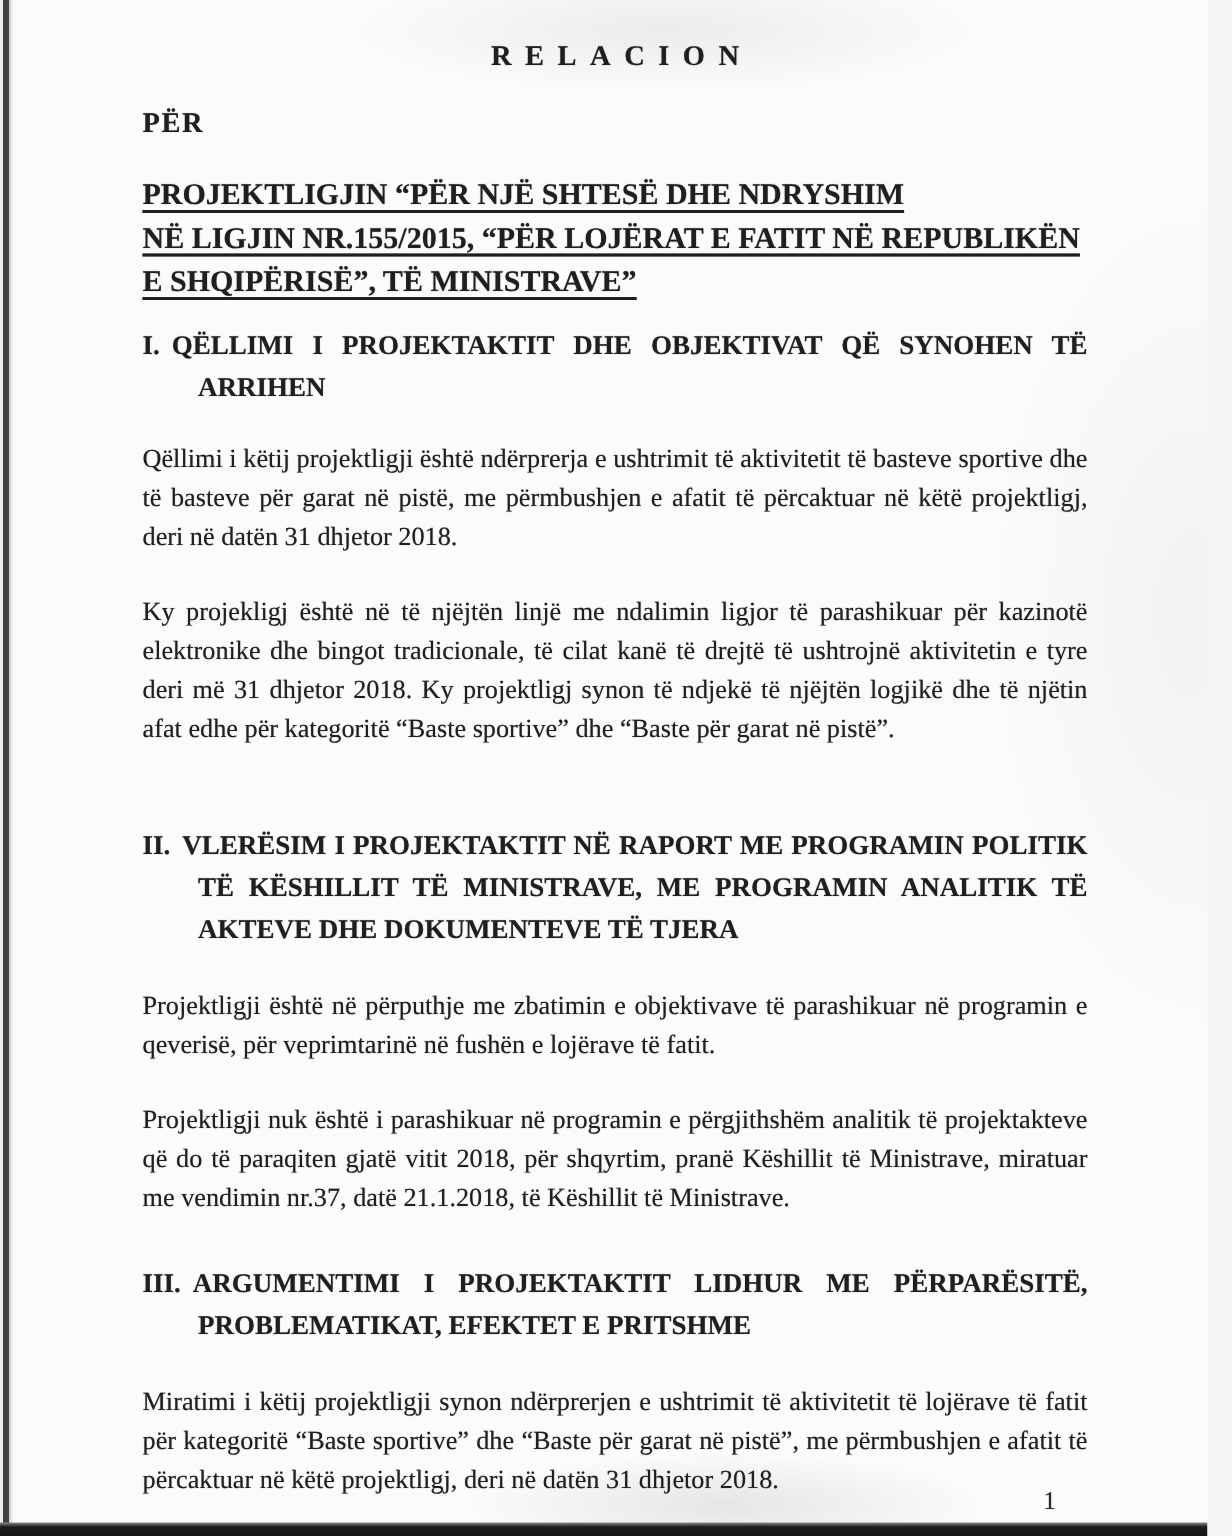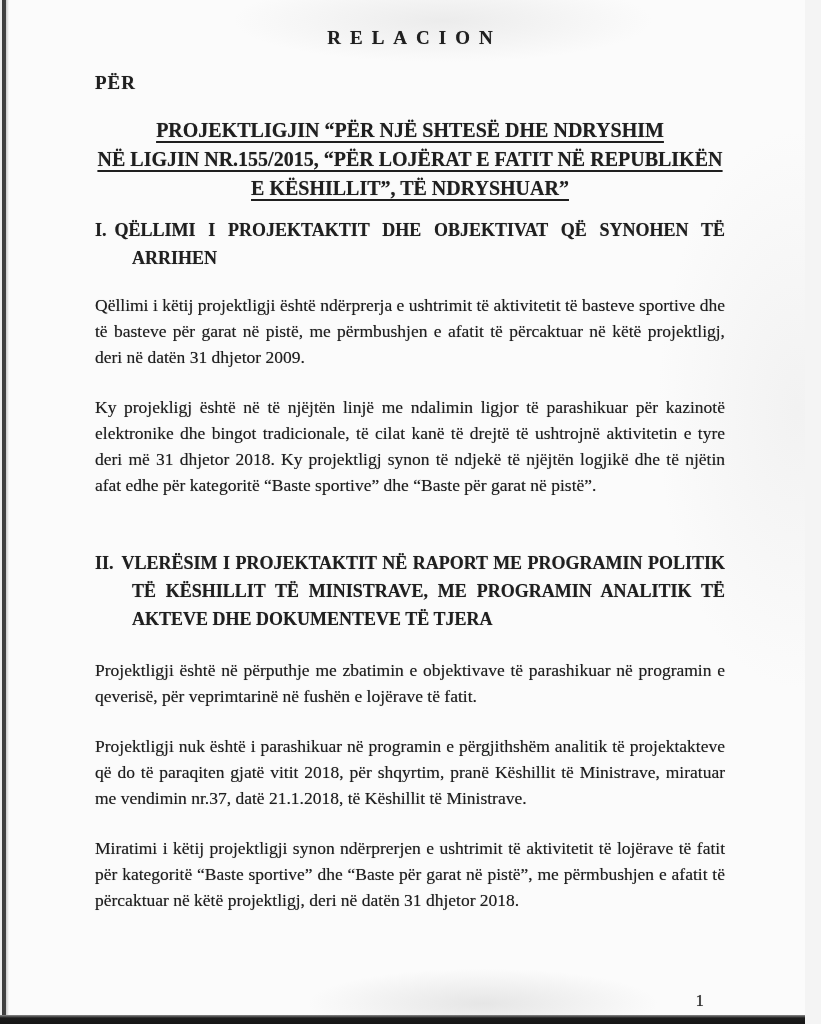--- a/index.html
+++ b/index.html
@@ -59,21 +59,21 @@
   .doc-subtitle {
     margin: 0;
     padding-top: 23px;
     text-align: left;
     font-size: 19px;
     font-weight: bold;
     letter-spacing: 1px;
   }
   .law-title {
     margin-top: 22px;
-    text-align: center;
+    text-align: left;
     font-weight: bold;
     font-size: 20px;
     line-height: 29px;
   }
   .law-line {
     text-decoration: underline;
     text-underline-offset: 4px;
     text-decoration-thickness: 2px;
   }
   .sec-head {
@@ -115,29 +115,30 @@
 
   <div class="content">
 
     <h1 class="doc-title">RELACION</h1>
 
     <h2 class="doc-subtitle">PËR</h2>
 
     <div class="law-title">
       <div class="law-line">PROJEKTLIGJIN “PËR NJË SHTESË DHE NDRYSHIM</div>
       <div class="law-line">NË LIGJIN NR.155/2015, “PËR LOJËRAT E FATIT NË REPUBLIKËN</div>
-      <div class="law-line">E KËSHILLIT”, TË NDRYSHUAR”</div>
+      <div class="law-line">E SHQIPËRISË”, TË MINISTRAVE”</div>
     </div>
 
     <h3 class="sec-head sec-head-1"><span class="sec-num">I.</span><span>QËLLIMI I PROJEKTAKTIT DHE OBJEKTIVAT QË SYNOHEN TË ARRIHEN</span></h3>
-    <p class="para para-first">Qëllimi i këtij projektligji është ndërprerja e ushtrimit të aktivitetit të basteve sportive dhe të basteve për garat në pistë, me përmbushjen e afatit të përcaktuar në këtë projektligj, deri në datën 31 dhjetor 2009.</p>
+    <p class="para para-first">Qëllimi i këtij projektligji është ndërprerja e ushtrimit të aktivitetit të basteve sportive dhe të basteve për garat në pistë, me përmbushjen e afatit të përcaktuar në këtë projektligj, deri në datën 31 dhjetor 2018.</p>
     <p class="para">Ky projekligj është në të njëjtën linjë me ndalimin ligjor të parashikuar për kazinotë elektronike dhe bingot tradicionale, të cilat kanë të drejtë të ushtrojnë aktivitetin e tyre deri më 31 dhjetor 2018. Ky projektligj synon të ndjekë të njëjtën logjikë dhe të njëtin afat edhe për kategoritë “Baste sportive” dhe “Baste për garat në pistë”.</p>
 
     <h3 class="sec-head sec-head-2"><span class="sec-num">II.</span><span>VLERËSIM I PROJEKTAKTIT NË RAPORT ME PROGRAMIN POLITIK TË KËSHILLIT TË MINISTRAVE, ME PROGRAMIN ANALITIK TË AKTEVE DHE DOKUMENTEVE TË TJERA</span></h3>
     <p class="para">Projektligji është në përputhje me zbatimin e objektivave të parashikuar në programin e qeverisë, për veprimtarinë në fushën e lojërave të fatit.</p>
     <p class="para">Projektligji nuk është i parashikuar në programin e përgjithshëm analitik të projektakteve që do të paraqiten gjatë vitit 2018, për shqyrtim, pranë Këshillit të Ministrave, miratuar me vendimin nr.37, datë 21.1.2018, të Këshillit të Ministrave.</p>
 
+    <h3 class="sec-head sec-head-3"><span class="sec-num">III.</span><span>ARGUMENTIMI I PROJEKTAKTIT LIDHUR ME PËRPARËSITË, PROBLEMATIKAT, EFEKTET E PRITSHME</span></h3>
     <p class="para">Miratimi i këtij projektligji synon ndërprerjen e ushtrimit të aktivitetit të lojërave të fatit për kategoritë “Baste sportive” dhe “Baste për garat në pistë”, me përmbushjen e afatit të përcaktuar në këtë projektligj, deri në datën 31 dhjetor 2018.</p>
 
   </div>
 
   <div class="page-num">1</div>
 </div>
 
 </body></html>

